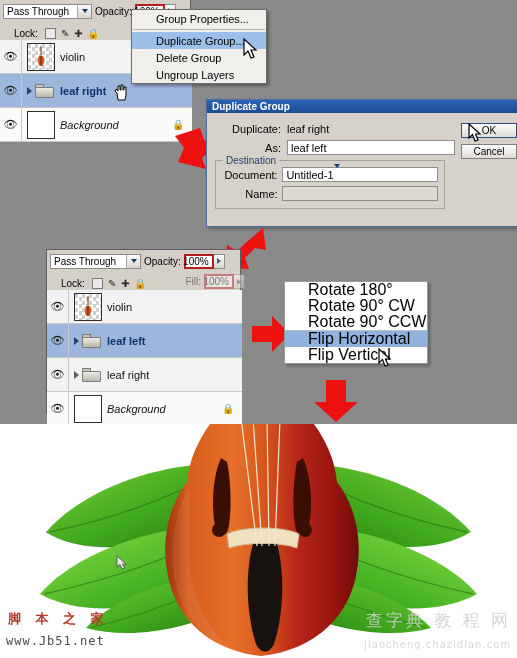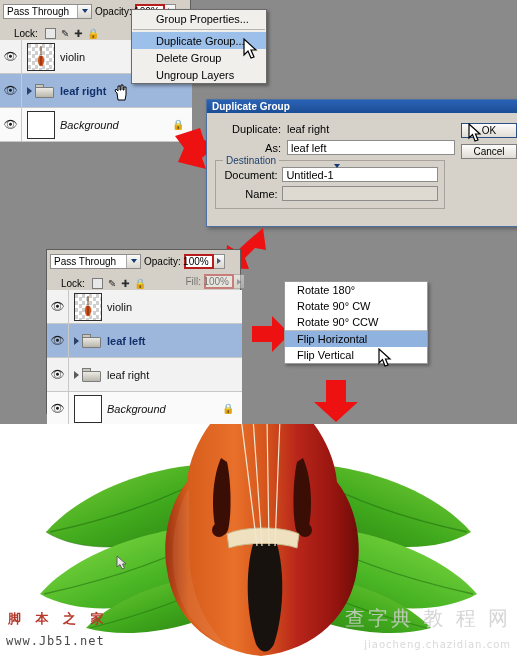--- a/index.html
+++ b/index.html
@@ -153,21 +153,21 @@
     box-sizing:border-box;font-size:10px;color:#000;
     display:flex;align-items:center;justify-content:center;
   }
   .dbtn.def{border:1px solid #2a4f86;}
 
   
   .flatmenu{
     position:absolute;background:#fff;border:1px solid #9a9a9a;
     box-shadow:2px 2px 3px rgba(0,0,0,.3);box-sizing:border-box;
   }
-  .fmi{height:16px;display:flex;align-items:center;padding-left:12px;font-size:11px;color:#000;}
+  .fmi{height:16px;display:flex;align-items:center;padding-left:23px;font-size:16px;color:#000;}
   .fmi.hl{background:#8fb2de;}
   .fmsep{height:1px;background:#c0c0c0;}
 
   
   .arrow{position:absolute;}
 
   
   .cursor{position:absolute;pointer-events:none;}
 
   
@@ -177,21 +177,21 @@
   }
   .wm1{
     position:absolute;left:8px;bottom:30px;color:#b53a2c;font-size:13px;
     letter-spacing:5px;font-family:"DejaVu Sans",sans-serif;font-weight:bold;
   }
   .wm2{
     position:absolute;left:6px;bottom:10px;color:#4a4a4a;font-size:12px;
     font-family:"DejaVu Sans Mono",monospace;letter-spacing:1px;
   }
   .wm3{
-    position:absolute;right:6px;bottom:26px;color:#cfcfcf;font-size:20px;
+    position:absolute;right:6px;bottom:26px;color:#cfcfcf;font-size:17px;
     font-family:"DejaVu Sans",sans-serif;letter-spacing:3px;opacity:.85;
   }
   .wm4{
     position:absolute;right:6px;bottom:8px;color:#d2d2d2;font-size:10px;
     font-family:"DejaVu Sans",sans-serif;letter-spacing:1px;opacity:.85;
   }
 </style>
 </head>
 <body>
 

